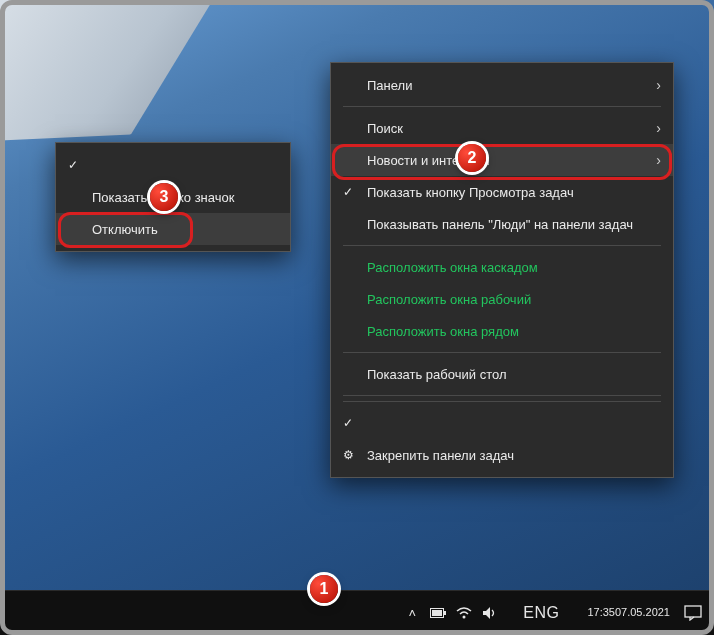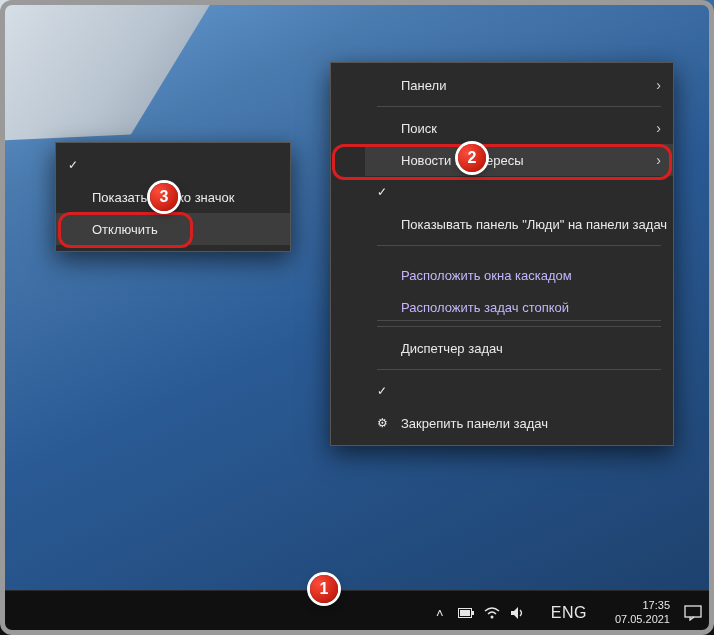--- a/index.html
+++ b/index.html
@@ -21,37 +21,37 @@
 
   .taskbar {
     position: absolute; left: 0; right: 0; bottom: 0; height: 45px;
     background: #101010; display: flex; align-items: center;
     padding: 0 10px; color: #e6e6e6; font-size: 12px;
     border-top: 1px solid #2a2a2a;
   }
   .taskbar .spacer { flex: 1; }
   .tray-icon { width: 18px; display: inline-flex; justify-content: center; margin: 0 4px; color: #e6e6e6; font-size: 13px; }
   .lang { margin: 0 20px; font-size: 16px; letter-spacing: 0.5px; }
-  .clock { display: flex; flex-direction: column; align-items: flex-end; margin: 0 8px; line-height: 1.25; font-size: 11px; }
+  .clock { display: flex; flex-direction: row; align-items: flex-end; margin: 0 8px; line-height: 1.25; font-size: 11px; }
   .notif { width: 22px; height: 22px; display: flex; align-items: center; justify-content: center; margin-left: 4px; }
   .notif svg rect { stroke: #e6e6e6; }
 
   .context-menu {
     position: absolute; background: #2b2b2b; color: #eaeaea;
     border: 1px solid #555; box-shadow: 0 8px 24px rgba(0,0,0,0.6);
     font-size: 13px; padding: 6px 0;
   }
   .menu-item { display: flex; align-items: center; height: 32px; padding: 0 18px 0 36px; position: relative; white-space: nowrap; cursor: default; }
   .menu-item.hover { background: #3d3d3d; }
-  .menu-item.disabled { color: #c4b5fd; align-items: flex-end; }
+  .menu-item.disabled { color: #22c55e; }
   .menu-sep { height: 1px; background: #4a4a4a; margin: 5px 12px; }
   .menu-check { position: absolute; left: 12px; top: 50%; transform: translateY(-50%); font-size: 12px; }
   .menu-arrow { position: absolute; right: 12px; top: 50%; transform: translateY(-50%); font-size: 14px; color: #cfcfcf; }
 
-  .main-menu { top: 62px; left: 330px; width: 344px; padding-left: 34px; }
+  .main-menu { top: 62px; left: 330px; width: 344px; }
   .sub-menu  { top: 142px; left: 55px; width: 236px; }
 
   .callout {
     position: absolute; border: 3px solid #d81f20; border-radius: 12px;
     pointer-events: none;
   }
   .call-2 { top: 144px; left: 332px; width: 340px; height: 36px; }
   .call-3 { top: 212px; left: 58px;  width: 135px; height: 36px; }
 
   .bubble {
@@ -91,36 +91,40 @@
   <div class="menu-item">
     <span>Поиск</span>
     <span class="menu-arrow">›</span>
   </div>
   <div class="menu-item hover">
     <span>Новости и интересы</span>
     <span class="menu-arrow">›</span>
   </div>
   <div class="menu-item">
     <span class="menu-check">✓</span>
+    <span>Показать кнопку Просмотра задач</span>
   </div>
   <div class="menu-item">
     <span>Показывать панель "Люди" на панели задач</span>
   </div>
   <div class="menu-sep"></div>
   <div class="menu-item disabled">
     <span>Расположить окна каскадом</span>
   </div>
   <div class="menu-item disabled">
-    <span>Расположить задач стопкой</span>
+    <span>Расположить окна рабочий</span>
+  </div>
+  <div class="menu-item disabled">
+    <span>Расположить окна рядом</span>
   </div>
   <div class="menu-sep"></div>
+  <div class="menu-item">
+    <span>Показать рабочий стол</span>
+  </div>
   <div class="menu-sep"></div>
-  <div class="menu-item">
-    <span>Диспетчер задач</span>
-  </div>
   <div class="menu-sep"></div>
   <div class="menu-item">
     <span class="menu-check">✓</span>
   </div>
   <div class="menu-item">
     <span class="menu-check">⚙</span>
     <span>Закрепить панели задач</span>
   </div>
 </div>
 

